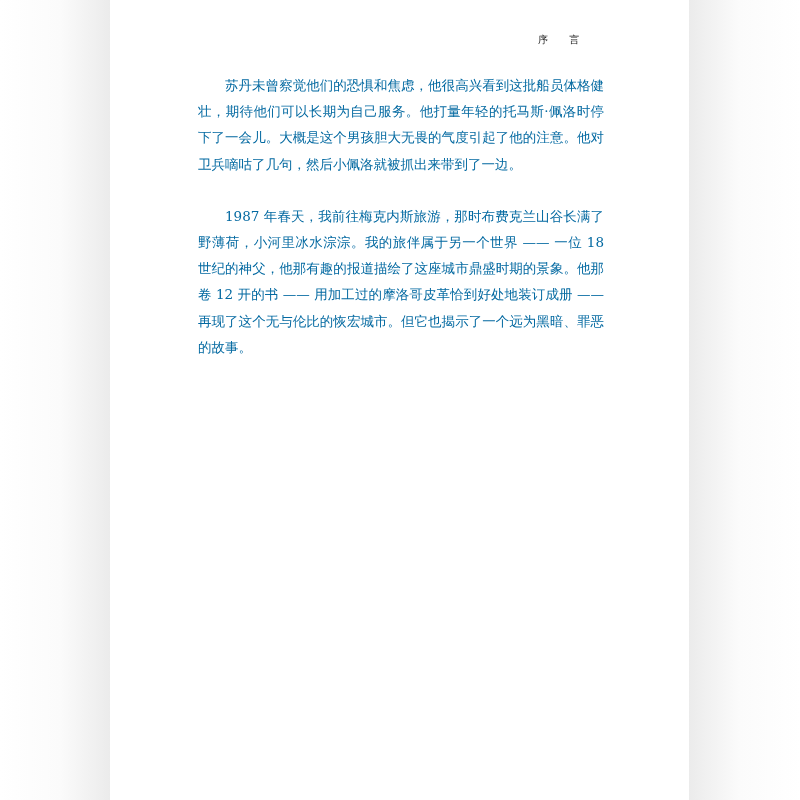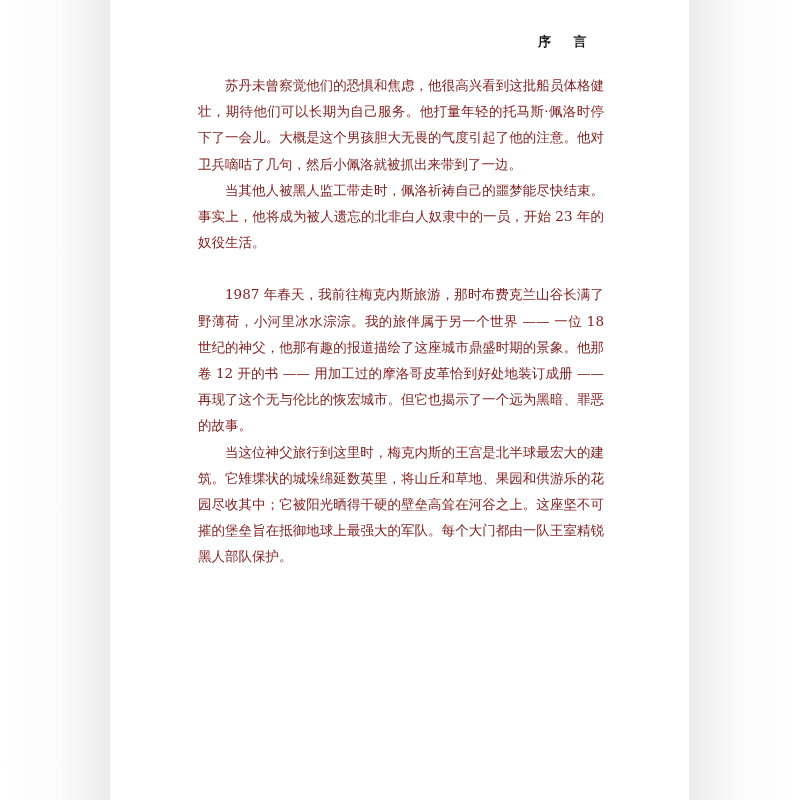--- a/index.html
+++ b/index.html
@@ -16,40 +16,38 @@
   .shadow-right {
     position: absolute; right: 0; top: 0; width: 111px; height: 800px;
     background: linear-gradient(to left, #ffffff 0%, #fbfbfb 55%, #ebebeb 100%);
   }
   .page {
     position: absolute; left: 110px; top: 0; width: 579px; height: 800px;
     background: #ffffff;
   }
   .running-head {
     position: absolute; left: 428px; top: 33px;
-    font-size: 13px; color: #1a1a1a; letter-spacing: 9px; font-weight: bold;
+    font-size: 10px; color: #1a1a1a; letter-spacing: 9px; font-weight: normal;
     white-space: nowrap;
   }
   .body-text {
     position: absolute; left: 88px; top: 72px; width: 406px;
-    font-size: 13.5px; color: #7f1d1d; line-height: 26.2px;
+    font-size: 13.5px; color: #0369a1; line-height: 26.2px;
     text-align: justify;
   }
   .para { margin: 0; text-indent: 2em; }
   .gap { height: 26px; }
 </style>
 </head>
 <body>
 
 <div class="shadow-left"></div>
 <div class="shadow-right"></div>
 
 <div class="page">
   <div class="running-head">序 言</div>
 
   <div class="body-text">
     <p class="para">苏丹未曾察觉他们的恐惧和焦虑，他很高兴看到这批船员体格健壮，期待他们可以长期为自己服务。他打量年轻的托马斯·佩洛时停下了一会儿。大概是这个男孩胆大无畏的气度引起了他的注意。他对卫兵嘀咕了几句，然后小佩洛就被抓出来带到了一边。</p>
-    <p class="para">当其他人被黑人监工带走时，佩洛祈祷自己的噩梦能尽快结束。事实上，他将成为被人遗忘的北非白人奴隶中的一员，开始 23 年的奴役生活。</p>
     <div class="gap"></div>
     <p class="para">1987 年春天，我前往梅克内斯旅游，那时布费克兰山谷长满了野薄荷，小河里冰水淙淙。我的旅伴属于另一个世界 —— 一位 18 世纪的神父，他那有趣的报道描绘了这座城市鼎盛时期的景象。他那卷 12 开的书 —— 用加工过的摩洛哥皮革恰到好处地装订成册 —— 再现了这个无与伦比的恢宏城市。但它也揭示了一个远为黑暗、罪恶的故事。</p>
-    <p class="para">当这位神父旅行到这里时，梅克内斯的王宫是北半球最宏大的建筑。它雉堞状的城垛绵延数英里，将山丘和草地、果园和供游乐的花园尽收其中；它被阳光晒得干硬的壁垒高耸在河谷之上。这座坚不可摧的堡垒旨在抵御地球上最强大的军队。每个大门都由一队王室精锐黑人部队保护。</p>
   </div>
 </div>
 
 </body></html>

